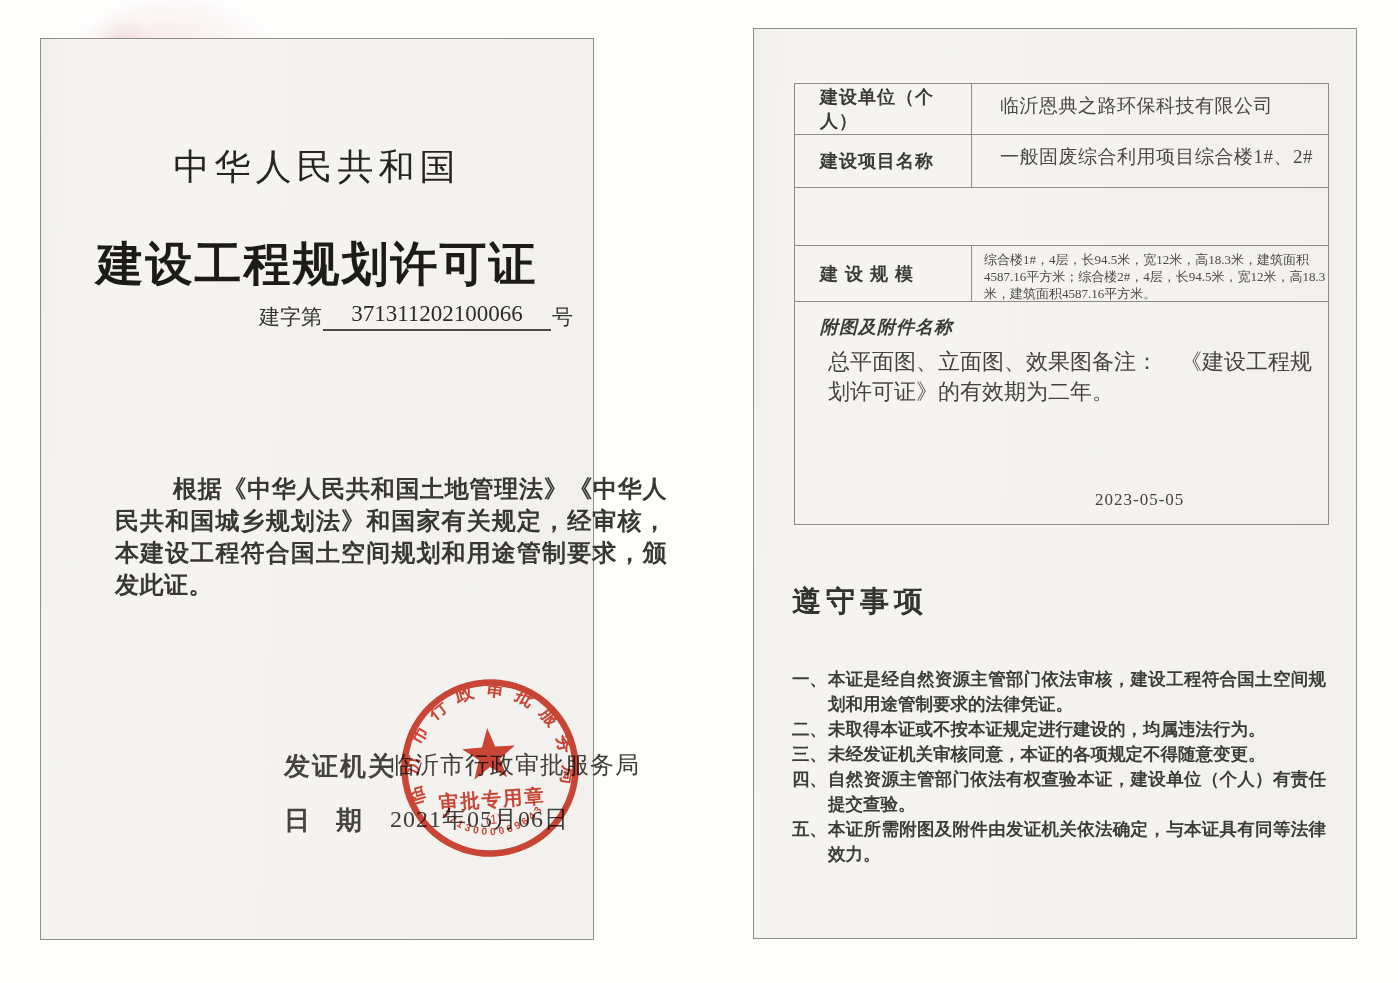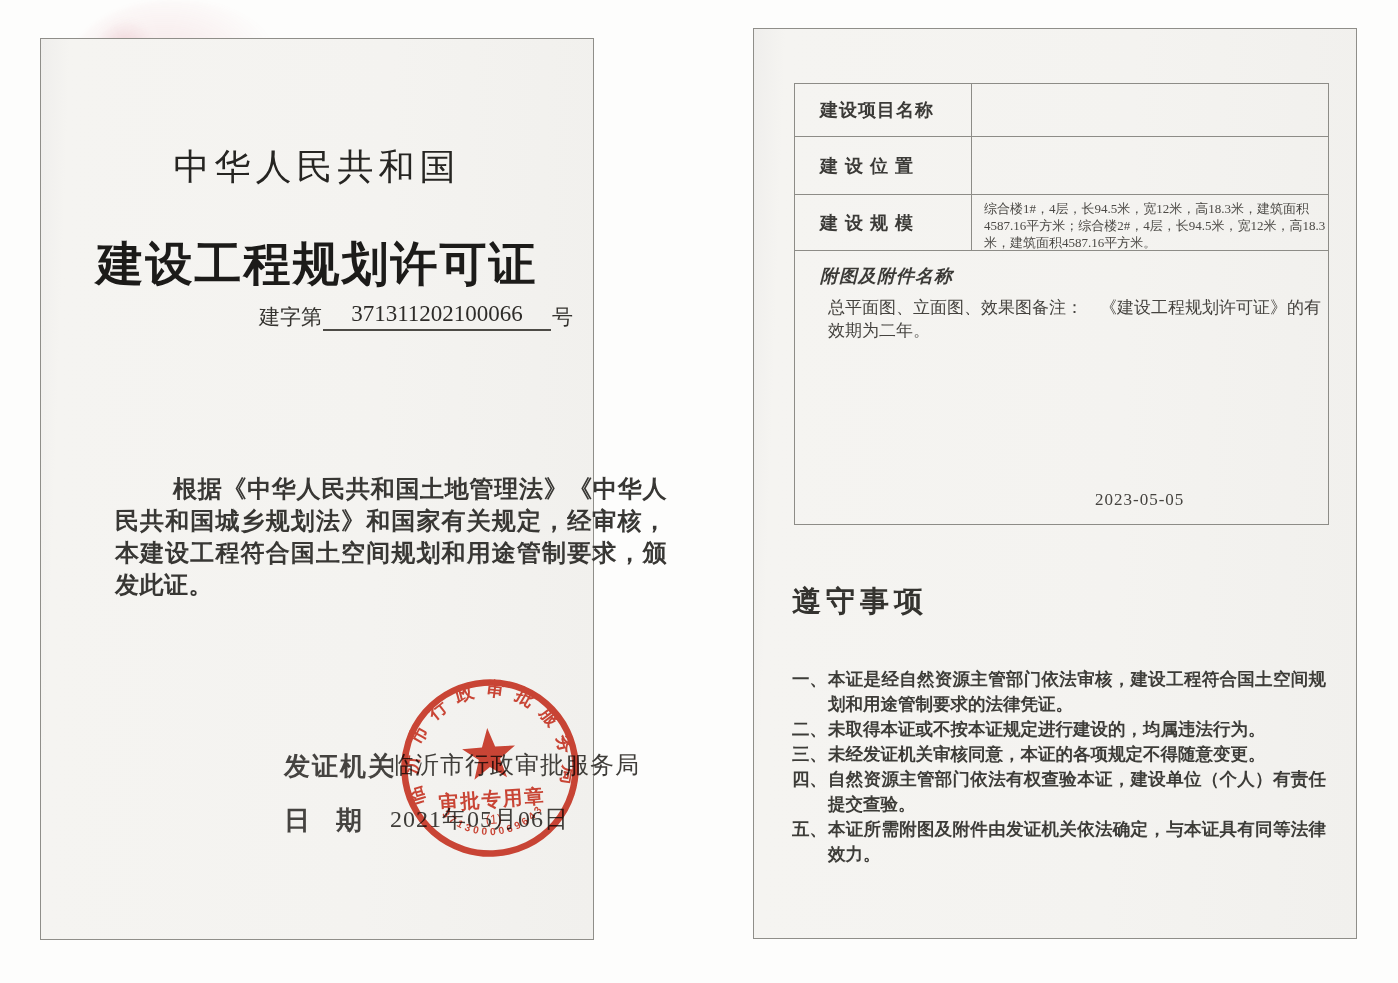--- a/index.html
+++ b/index.html
@@ -52,21 +52,21 @@
   .info-table { position:absolute; left:40px; top:54px; width:535px; height:442px;
                 border:1px solid #8d8c87; display:flex; flex-direction:column; }
   .t-row   { display:flex; border-bottom:1px solid #8d8c87; }
   .r1 { height:51px; } .r2 { height:53px; } .r3 { height:58px; } .r4 { height:56px; }
   .t-label { flex:0 0 177px; border-right:1px solid #8d8c87; display:flex; align-items:center;
              padding-left:25px; font-size:18px; font-weight:bold; letter-spacing:1px; color:#3b3a37; }
   .t-value { flex:1; padding:9px 6px 0 28px; font-size:19px; color:#4b4945; letter-spacing:.5px; }
   .r4 .t-value { font-size:13px; line-height:17px; padding:5px 2px 0 12px; letter-spacing:0; }
   .t-attach { position:relative; flex:1; padding-top:13px; }
   .attach-label { padding-left:25px; font-size:18px; font-weight:bold; letter-spacing:1px; color:#3b3a37;font-style:italic; }
-  .attach-value { padding-left:33px; margin-top:8px; font-size:17px; color:#45433f; }
+  .attach-value { padding-left:33px; margin-top:8px; font-size:22px; color:#45433f; }
   .attach-date  { position:absolute; bottom:14px; left:300px; width:140px; text-align:left;
                   font-size:17px; color:#45433f; letter-spacing:1px; }
   .notes-title { position:absolute; left:38px; top:553px; font-size:29px; font-weight:bold;
                  letter-spacing:5px; color:#34332f; }
   .notes-list  { position:absolute; left:38px; top:638px; width:534px; font-size:17.5px;
                  font-weight:bold; line-height:25px; color:#3d3c38; }
   .note-item { display:flex; }
   .note-num  { flex:0 0 36px; }
   .note-text { flex:1; text-align:justify; }
 </style>
@@ -113,25 +113,29 @@
       <text class="seal-arc"><textPath href="#arcTop" startOffset="50%">临沂市行政审批服务局</textPath></text>
       <text class="seal-cen" x="100" y="141">审批专用章</text>
       <text class="seal-sub" x="100" y="160">(1)</text>
       <text class="seal-dig"><textPath href="#arcBot" startOffset="50%">3713000069643</textPath></text>
     </svg>
   </div>
 
   <div class="page page-right">
 
     <div class="info-table">
+      <div class="t-row r1">
+        <div class="t-label sans">建设单位（个人）</div>
+        <div class="t-value serif">临沂恩典之路环保科技有限公司</div>
+      </div>
       <div class="t-row r2">
         <div class="t-label sans">建设项目名称</div>
+        <div class="t-value serif">一般固废综合利用项目综合楼1#、2#</div>
       </div>
       <div class="t-row r3">
-        <div class="t-label sans">建 设 位 置</div>
       </div>
       <div class="t-row r4">
         <div class="t-label sans">建 设 规 模</div>
         <div class="t-value serif">综合楼1#，4层，长94.5米，宽12米，高18.3米，建筑面积4587.16平方米；综合楼2#，4层，长94.5米，宽12米，高18.3米，建筑面积4587.16平方米。</div>
       </div>
       <div class="t-attach">
         <div class="attach-label sans">附图及附件名称</div>
         <div class="attach-value serif">总平面图、立面图、效果图备注：　《建设工程规划许可证》的有效期为二年。</div>
         <div class="attach-date serif">2023-05-05</div>
       </div>

